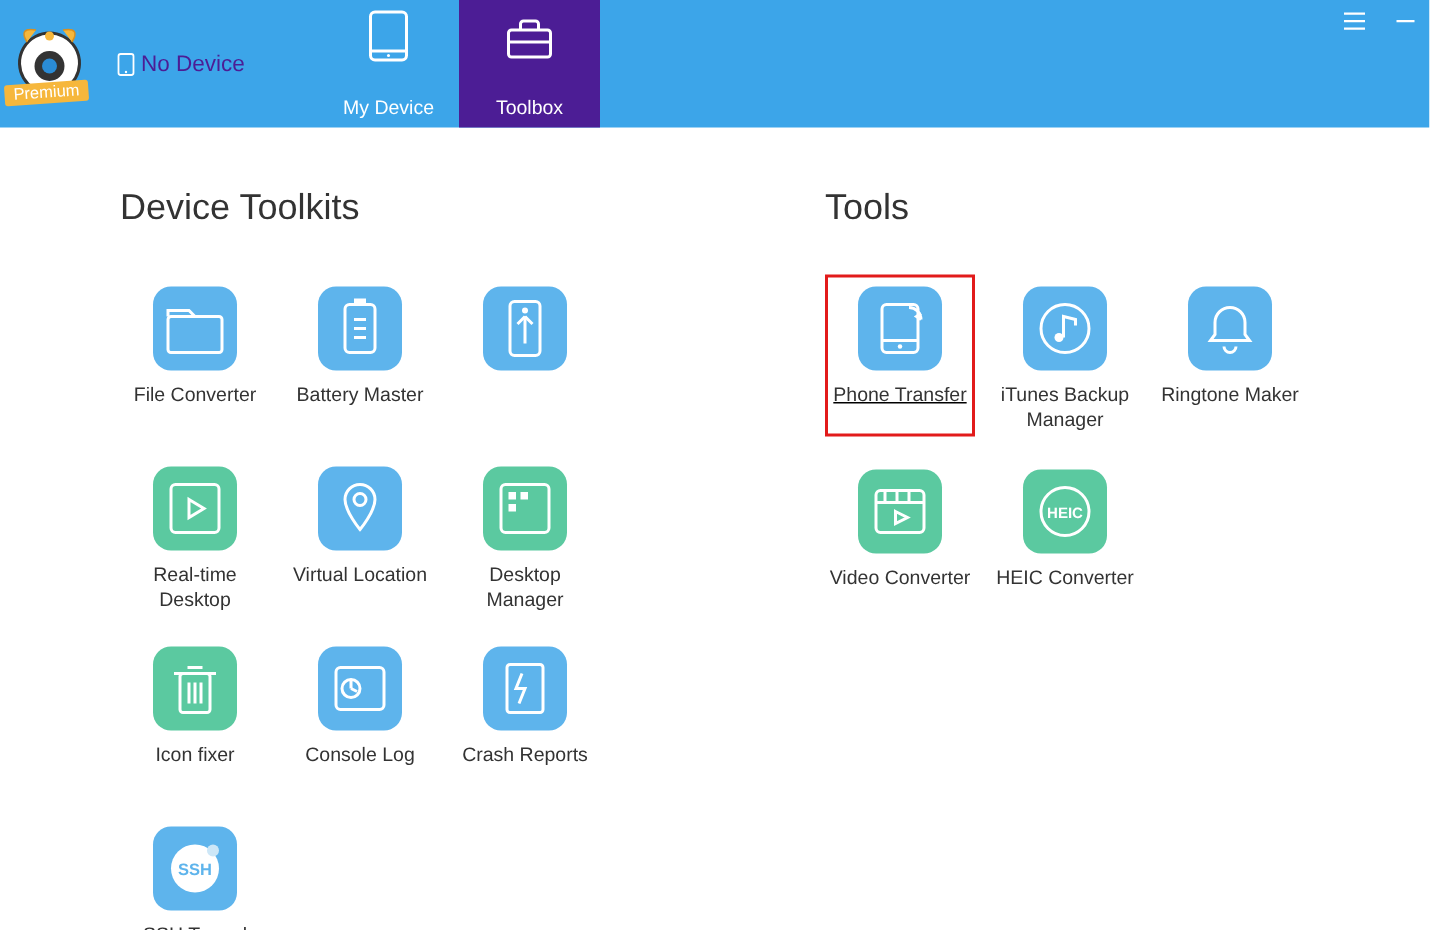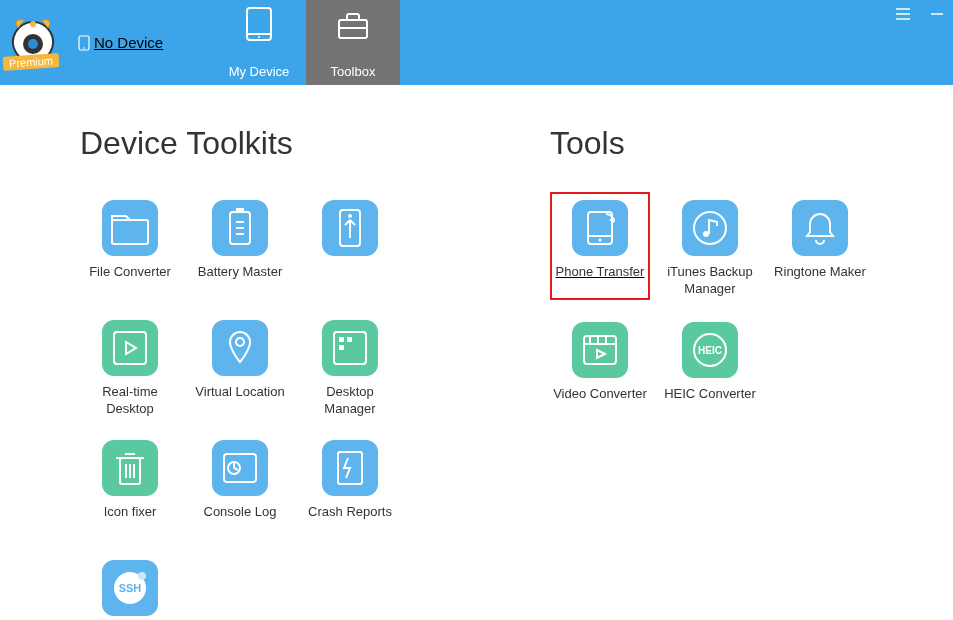--- a/index.html
+++ b/index.html
@@ -32,39 +32,38 @@
   left: 3px;
   top: 55px;
   background: #f6b73c;
   color: #fff;
   font-size: 11px;
   padding: 1px 6px;
   border-radius: 2px;
   transform: rotate(-4deg);
 }
 .device-status {
-  color: #000000;
+  color: #4c1d95;
   font-size: 15px;
   margin-left: 20px;
   display: flex;
   align-items: center;
   gap: 4px;
-  text-decoration: underline;
 }
 .nav-tab {
   width: 94px;
   display: flex;
   flex-direction: column;
   align-items: center;
   justify-content: center;
   color: #fff;
   cursor: pointer;
   gap: 22px;
 }
-.nav-tab.active { background: #737373; }
+.nav-tab.active { background: #4c1d95; }
 .nav-label { font-size: 13px; }
 .window-controls {
   position: absolute;
   right: 8px;
   top: 6px;
   display: flex;
   gap: 18px;
 }
 .win-btn {
   width: 16px; height: 16px;
@@ -72,21 +71,21 @@
   cursor: pointer;
   display: flex;
   align-items: center;
   justify-content: center;
 }
 .content {
   padding: 40px 50px 0 80px;
   display: flex;
 }
 .section-title {
-  font-size: 32px;
+  font-size: 24px;
   font-weight: 300;
   color: #333;
   margin-bottom: 30px;
 }
 .col-left { width: 420px; }
 .col-right { flex: 1; padding-left: 50px; }
 .tool-grid {
   display: flex;
   flex-wrap: wrap;
   gap: 14px 10px;

